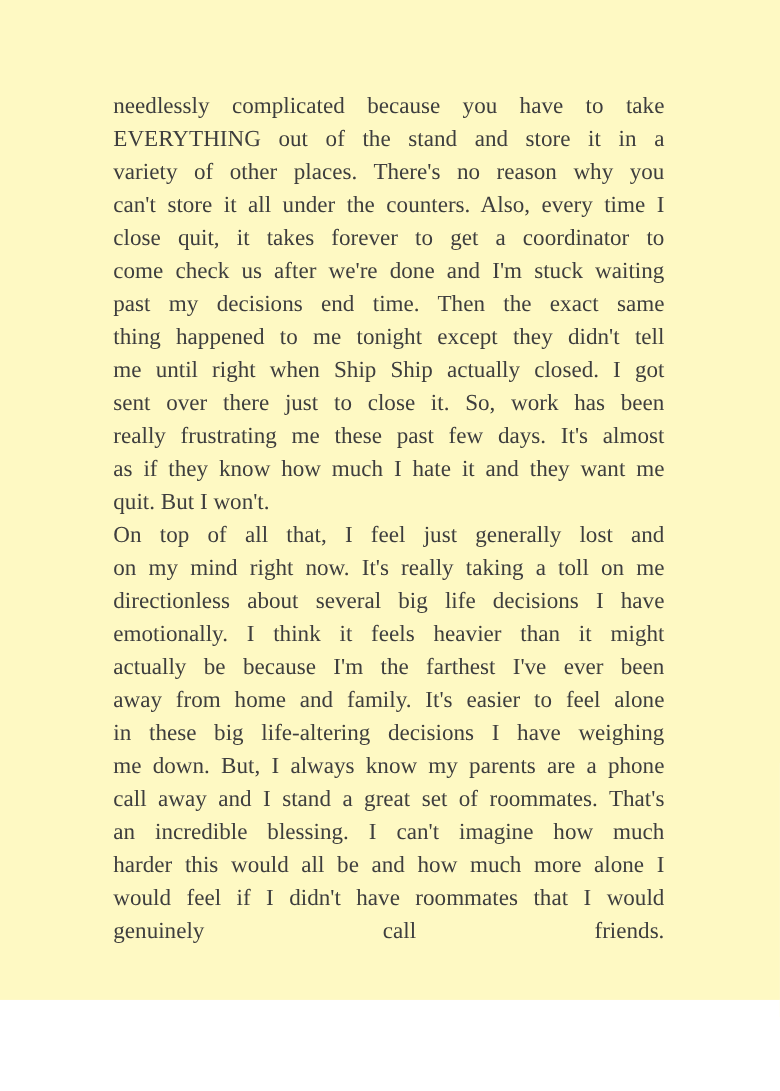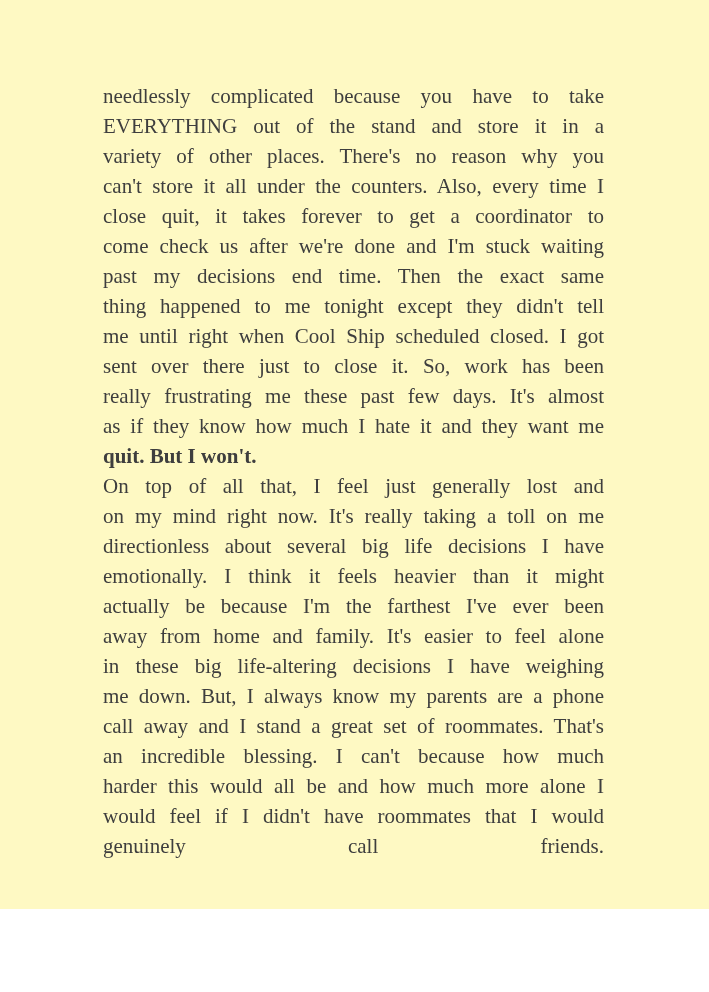--- a/index.html
+++ b/index.html
@@ -28,21 +28,20 @@
     margin: 0;
   }
   .line {
     text-align: justify;
     text-align-last: justify;
     white-space: normal;
   }
   .line.no-justify {
     text-align: center;
     text-align-last: left;
-    font-weight: bold;
   }
   .page-number {
     position: absolute;
     left: 0;
     top: 941px;
     width: 709px;
     text-align: right;
     font-size: 13px;
     line-height: 15px;
     color: #6f6f6f;
@@ -56,36 +55,36 @@
   <div class="text-block">
     <div class="paragraph">
         <div class="line">needlessly complicated because you have to take</div>
         <div class="line">EVERYTHING out of the stand and store it in a</div>
         <div class="line">variety of other places. There's no reason why you</div>
         <div class="line">can't store it all under the counters. Also, every time I</div>
         <div class="line">close quit, it takes forever to get a coordinator to</div>
         <div class="line">come check us after we're done and I'm stuck waiting</div>
         <div class="line">past my decisions end time. Then the exact same</div>
         <div class="line">thing happened to me tonight except they didn't tell</div>
-        <div class="line">me until right when Cool Ship scheduled closed. I got</div>
+        <div class="line">me until right when Ship Ship actually closed. I got</div>
         <div class="line">sent over there just to close it. So, work has been</div>
         <div class="line">really frustrating me these past few days. It's almost</div>
         <div class="line">as if they know how much I hate it and they want me</div>
         <div class="line no-justify">quit. But I won't.</div>
       </div>
     <div class="paragraph">
         <div class="line">On top of all that, I feel just generally lost and</div>
         <div class="line">on my mind right now. It's really taking a toll on me</div>
         <div class="line">directionless about several big life decisions I have</div>
         <div class="line">emotionally. I think it feels heavier than it might</div>
         <div class="line">actually be because I'm the farthest I've ever been</div>
         <div class="line">away from home and family. It's easier to feel alone</div>
         <div class="line">in these big life-altering decisions I have weighing</div>
         <div class="line">me down. But, I always know my parents are a phone</div>
         <div class="line">call away and I stand a great set of roommates. That's</div>
-        <div class="line">an incredible blessing. I can't because how much</div>
+        <div class="line">an incredible blessing. I can't imagine how much</div>
         <div class="line">harder this would all be and how much more alone I</div>
         <div class="line">would feel if I didn't have roommates that I would</div>
         <div class="line">genuinely call friends.</div>
       </div>
   </div>
   <div class="page-number">99</div>
 </div>
 
 </body></html>

